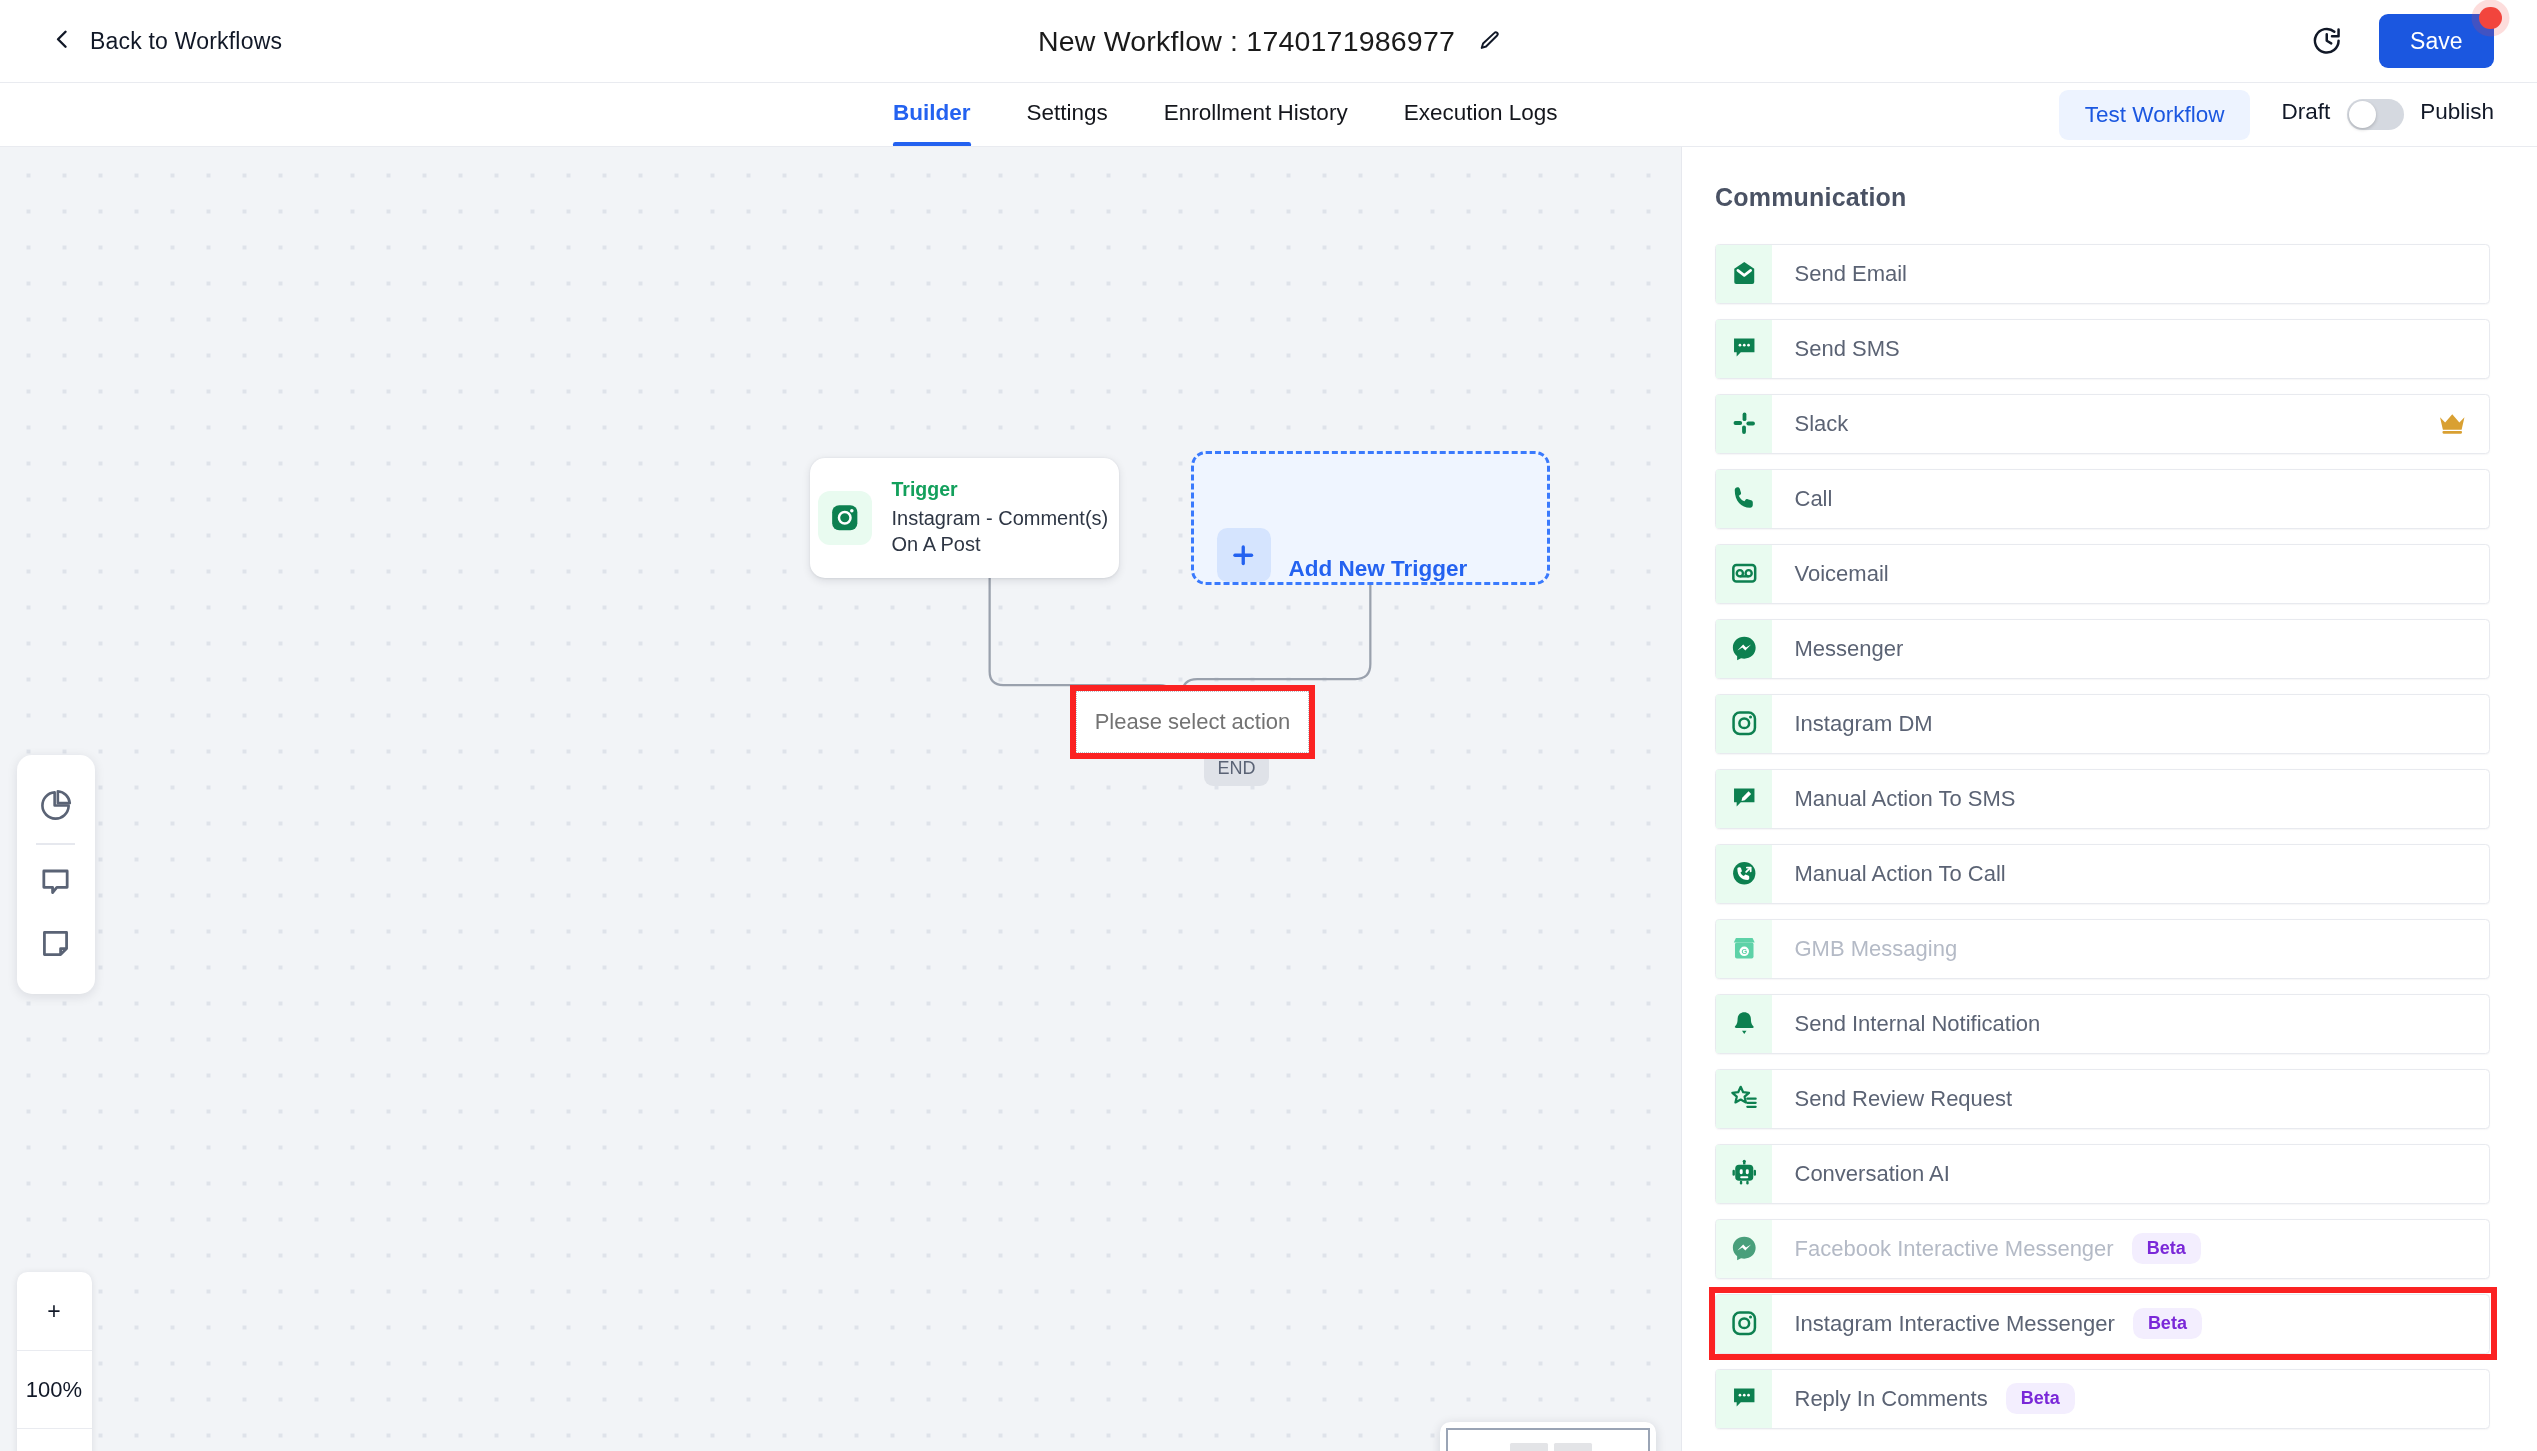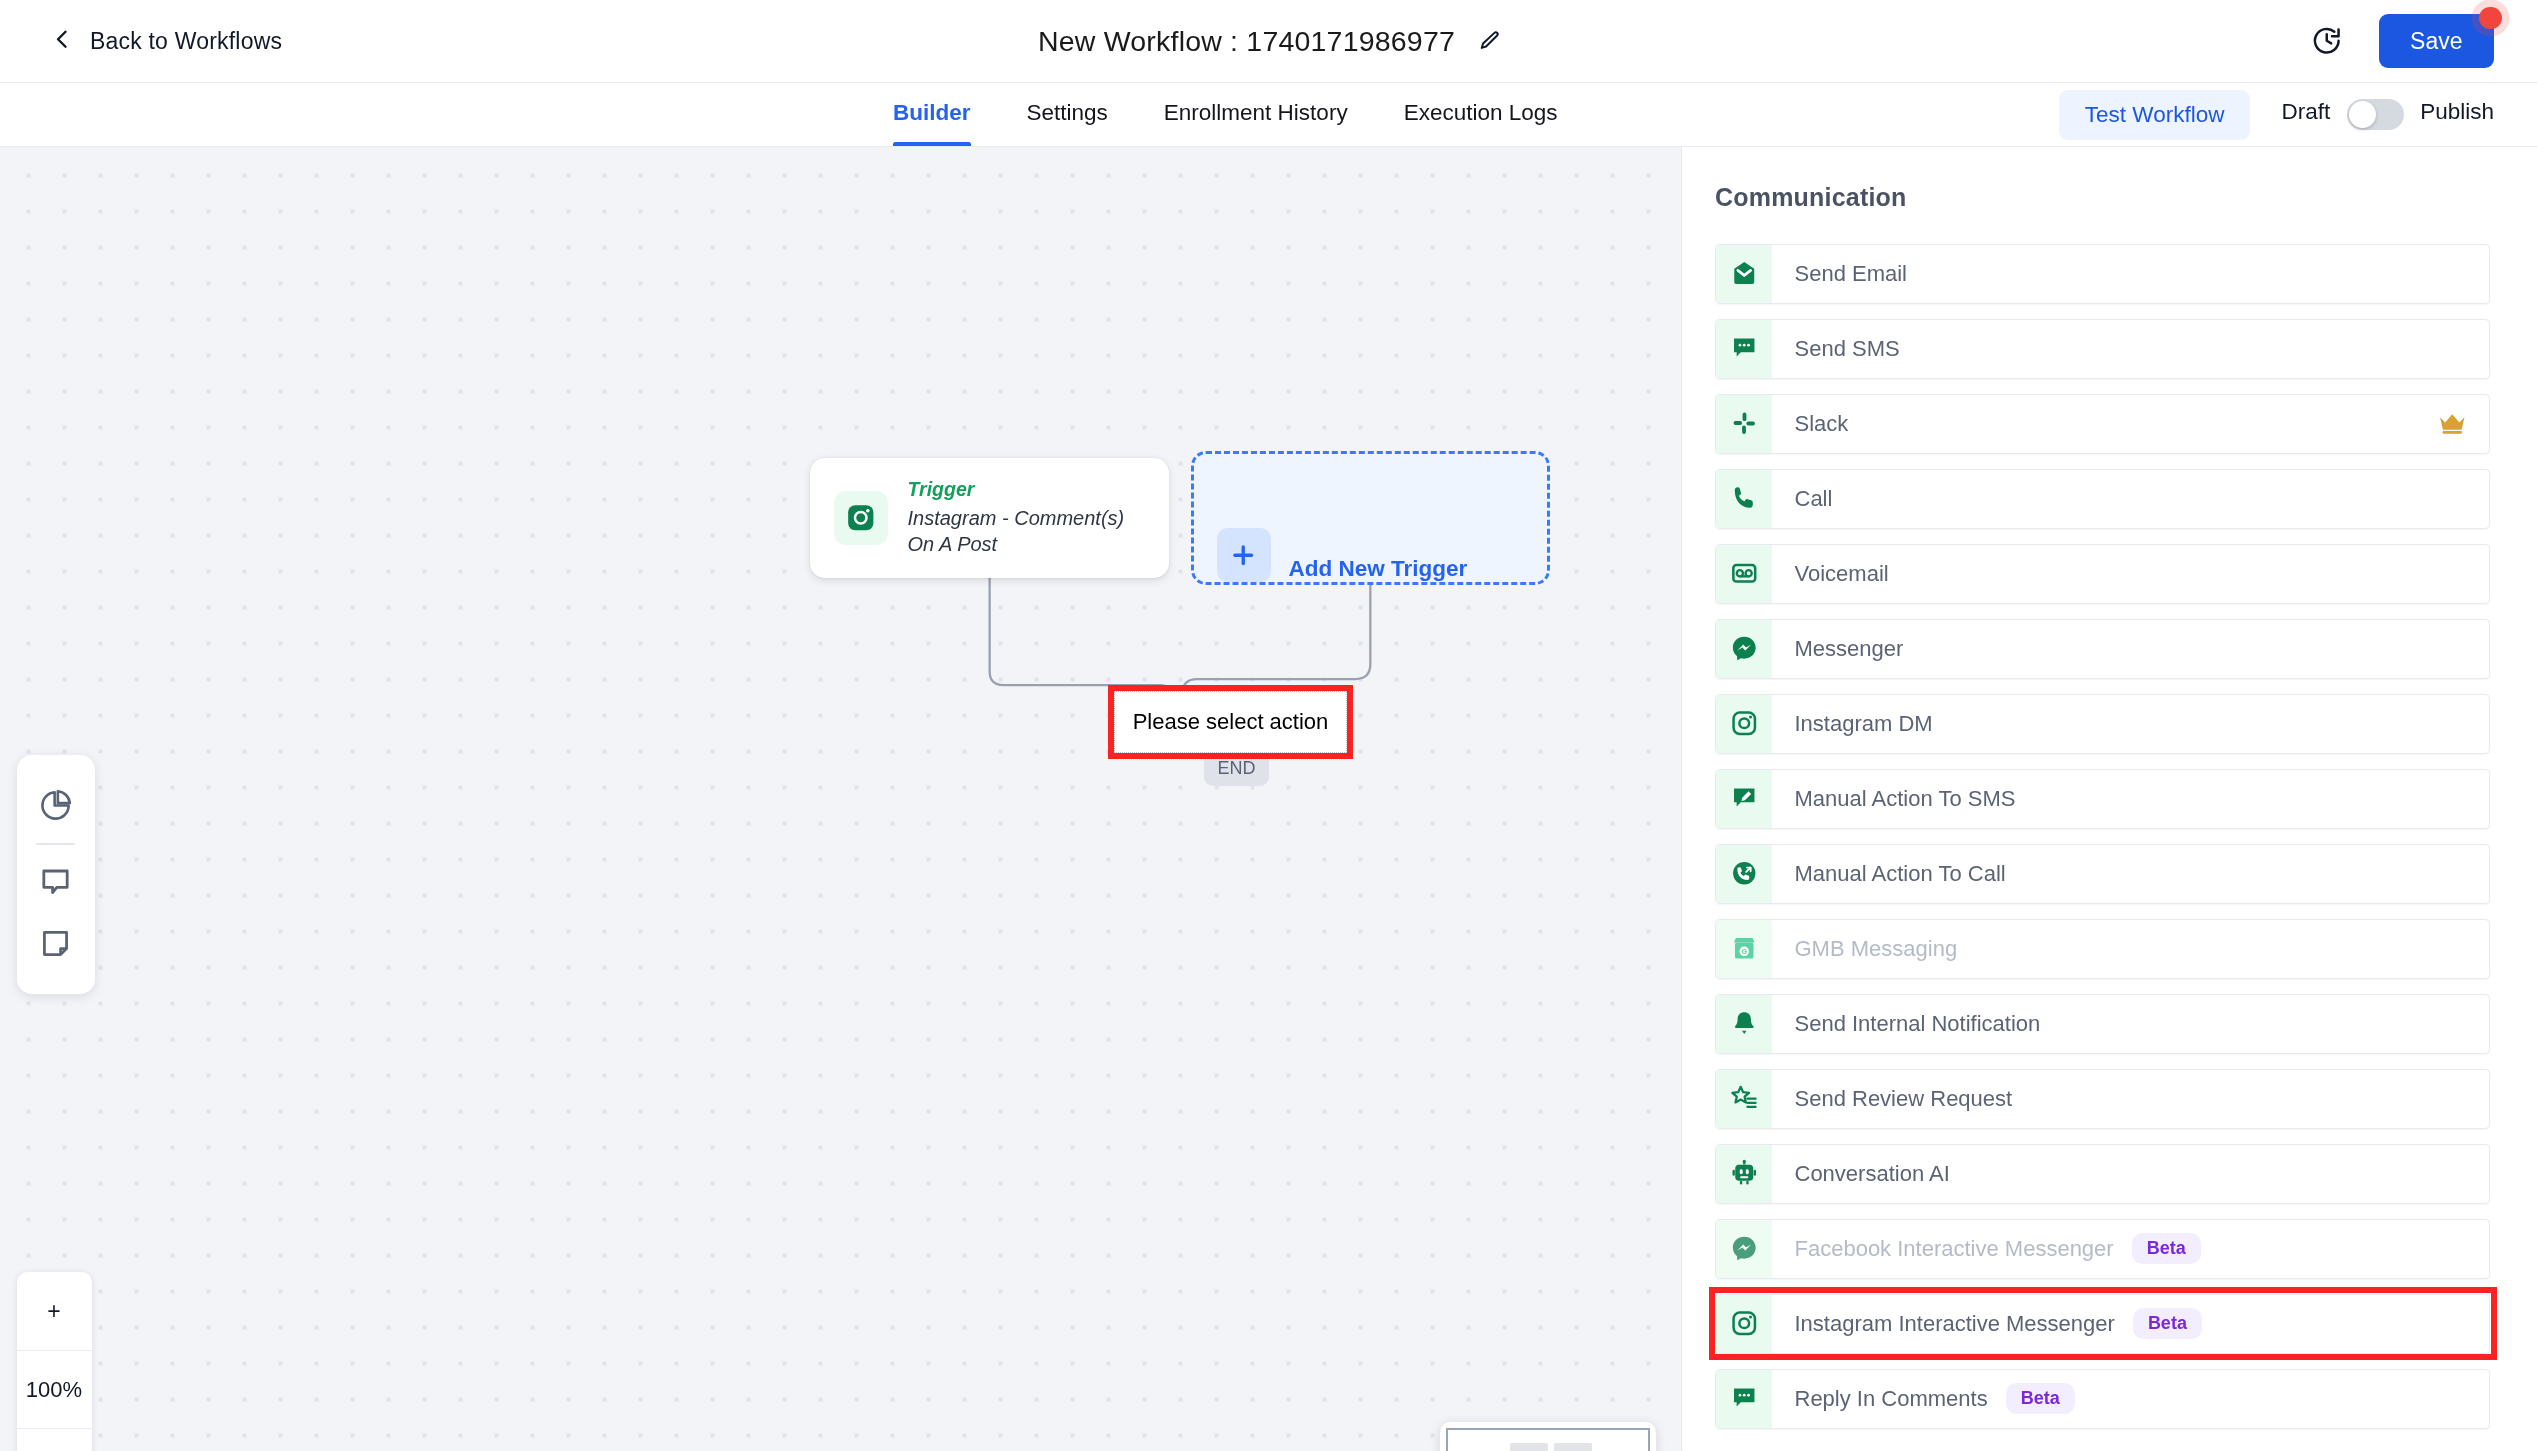--- a/index.html
+++ b/index.html
@@ -94,24 +94,24 @@
   .canvas {
     position: relative; flex: 1 1 auto; min-width:0;
     background-color:#f2f4f7;
     background-image: radial-gradient(#dfe3ea 2.3px, transparent 2.4px);
     background-size: 36px 36px;
     background-position: 10.5px 10.5px;
     overflow: hidden;
   }
   .trigger-node {
     position:absolute; left: 810px; top: 311px;
-    width: 359px; height: 120px;
+    width: 309px; height: 120px;
     background:#fff; border-radius: 15px;
     box-shadow: 0 2.3px 9px rgba(16,24,40,.10), 0 0.8px 2.3px rgba(16,24,40,.07);
-    display:flex; align-items:center; padding: 0 24px; gap: 19.5px; cursor:pointer;font-style:italic;
+    display:flex; align-items:center; padding: 0 8px; gap: 19.5px; cursor:pointer;
   }
   .node-icon-box {
     width: 54px; height: 54px; flex:0 0 54px; border-radius: 12px;
     background:#e9fbf0; display:flex; align-items:center; justify-content:center;
   }
   .node-text { display:flex; flex-direction:column; gap: 3.8px; min-width:0;}
   .node-kicker { font-size: 19.5px; color:#13a05c; font-weight:600; }
   .node-title { font-size: 20px; color:#2e3644; line-height: 1.34; }
 
   .addtrigger-node {
@@ -129,26 +129,26 @@
 
   .edges { position:absolute; left:0; top:0; width:100%; height:100%; pointer-events:none;}
 
   .end-node {
     position:absolute; left: 1204px; top: 604px;
     width: 65px; height: 35px; border-radius: 9px;
     background:#dfe2e8; color:#5a6375; font-size: 18px;
     display:flex; align-items:center; justify-content:center;
   }
   .tooltip-action {
-    position:absolute; left: 1114px; top: 544px;
+    position:absolute; left: 1076px; top: 544px;
     width: 233px; height: 62px;
     background:#ffffff; border: 0.8px dotted #b9bec9;
     outline: 6.8px solid #fb2222;
     display:flex; align-items:center; justify-content:center;
-    font-size: 22px; color:#000000; z-index: 6;
+    font-size: 22px; color:#737373; z-index: 6;
   }
 
   
   .canvas-tools {
     position:absolute; left: 16.5px; top: 608px;
     width: 78px; background:#fff; border-radius: 15px;
     box-shadow: 0 2.3px 10.5px rgba(16,24,40,.10);
     padding: 19.5px 0; display:flex; flex-direction:column; align-items:center; gap: 0;
   }
   .canvas-tools .tool { width: 78px; height: 62px; display:flex; align-items:center; justify-content:center; cursor:pointer;}

